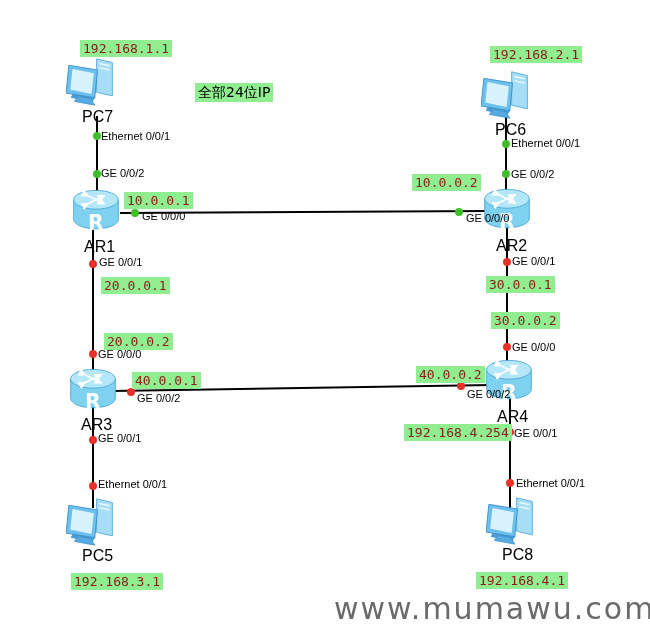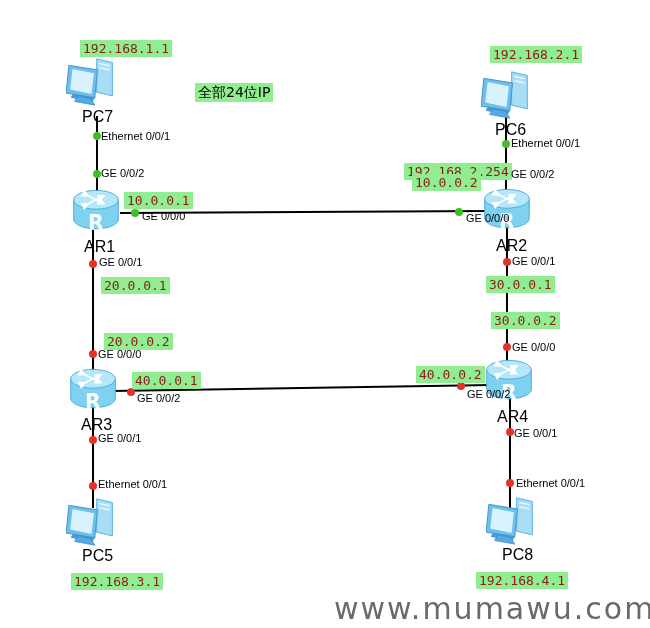--- a/index.html
+++ b/index.html
@@ -130,33 +130,33 @@
   <div class="if-label" style="left:137px;top:392px">GE 0/0/2</div>
   <div class="dev-label" style="left:81px;top:418px">AR3</div>
   <div class="if-label" style="left:98px;top:432px">GE 0/0/1</div>
   <div class="if-label" style="left:98px;top:478px">Ethernet 0/0/1</div>
   <div class="dev-label" style="left:82px;top:549px">PC5</div>
   <div class="ip-label" style="left:71px;top:573px">192.168.3.1</div>
 
   <div class="ip-label" style="left:490px;top:46px">192.168.2.1</div>
   <div class="dev-label" style="left:495px;top:123px">PC6</div>
   <div class="if-label" style="left:511px;top:137px">Ethernet 0/0/1</div>
-  <div class="ip-label" style="left:404px;top:163px">192.168.2.254</div>
   <div class="if-label" style="left:511px;top:168px">GE 0/0/2</div>
   <div class="ip-label" style="left:412px;top:174px">10.0.0.2</div>
   <div class="if-label" style="left:466px;top:212px">GE 0/0/0</div>
   <div class="dev-label" style="left:496px;top:239px">AR2</div>
   <div class="if-label" style="left:512px;top:255px">GE 0/0/1</div>
   <div class="ip-label" style="left:486px;top:276px">30.0.0.1</div>
 
   <div class="ip-label" style="left:491px;top:312px">30.0.0.2</div>
   <div class="if-label" style="left:512px;top:341px">GE 0/0/0</div>
   <div class="ip-label" style="left:416px;top:366px">40.0.0.2</div>
   <div class="if-label" style="left:467px;top:388px">GE 0/0/2</div>
   <div class="dev-label" style="left:497px;top:410px">AR4</div>
+  <div class="ip-label" style="left:404px;top:424px">192.168.4.254</div>
   <div class="if-label" style="left:514px;top:427px">GE 0/0/1</div>
   <div class="if-label" style="left:516px;top:477px">Ethernet 0/0/1</div>
   <div class="dev-label" style="left:502px;top:548px">PC8</div>
   <div class="ip-label" style="left:476px;top:572px">192.168.4.1</div>
 
   <div class="watermark" style="left:334px;top:591px">www.mumawu.com</div>
 
 </div>
 
 </body></html>

